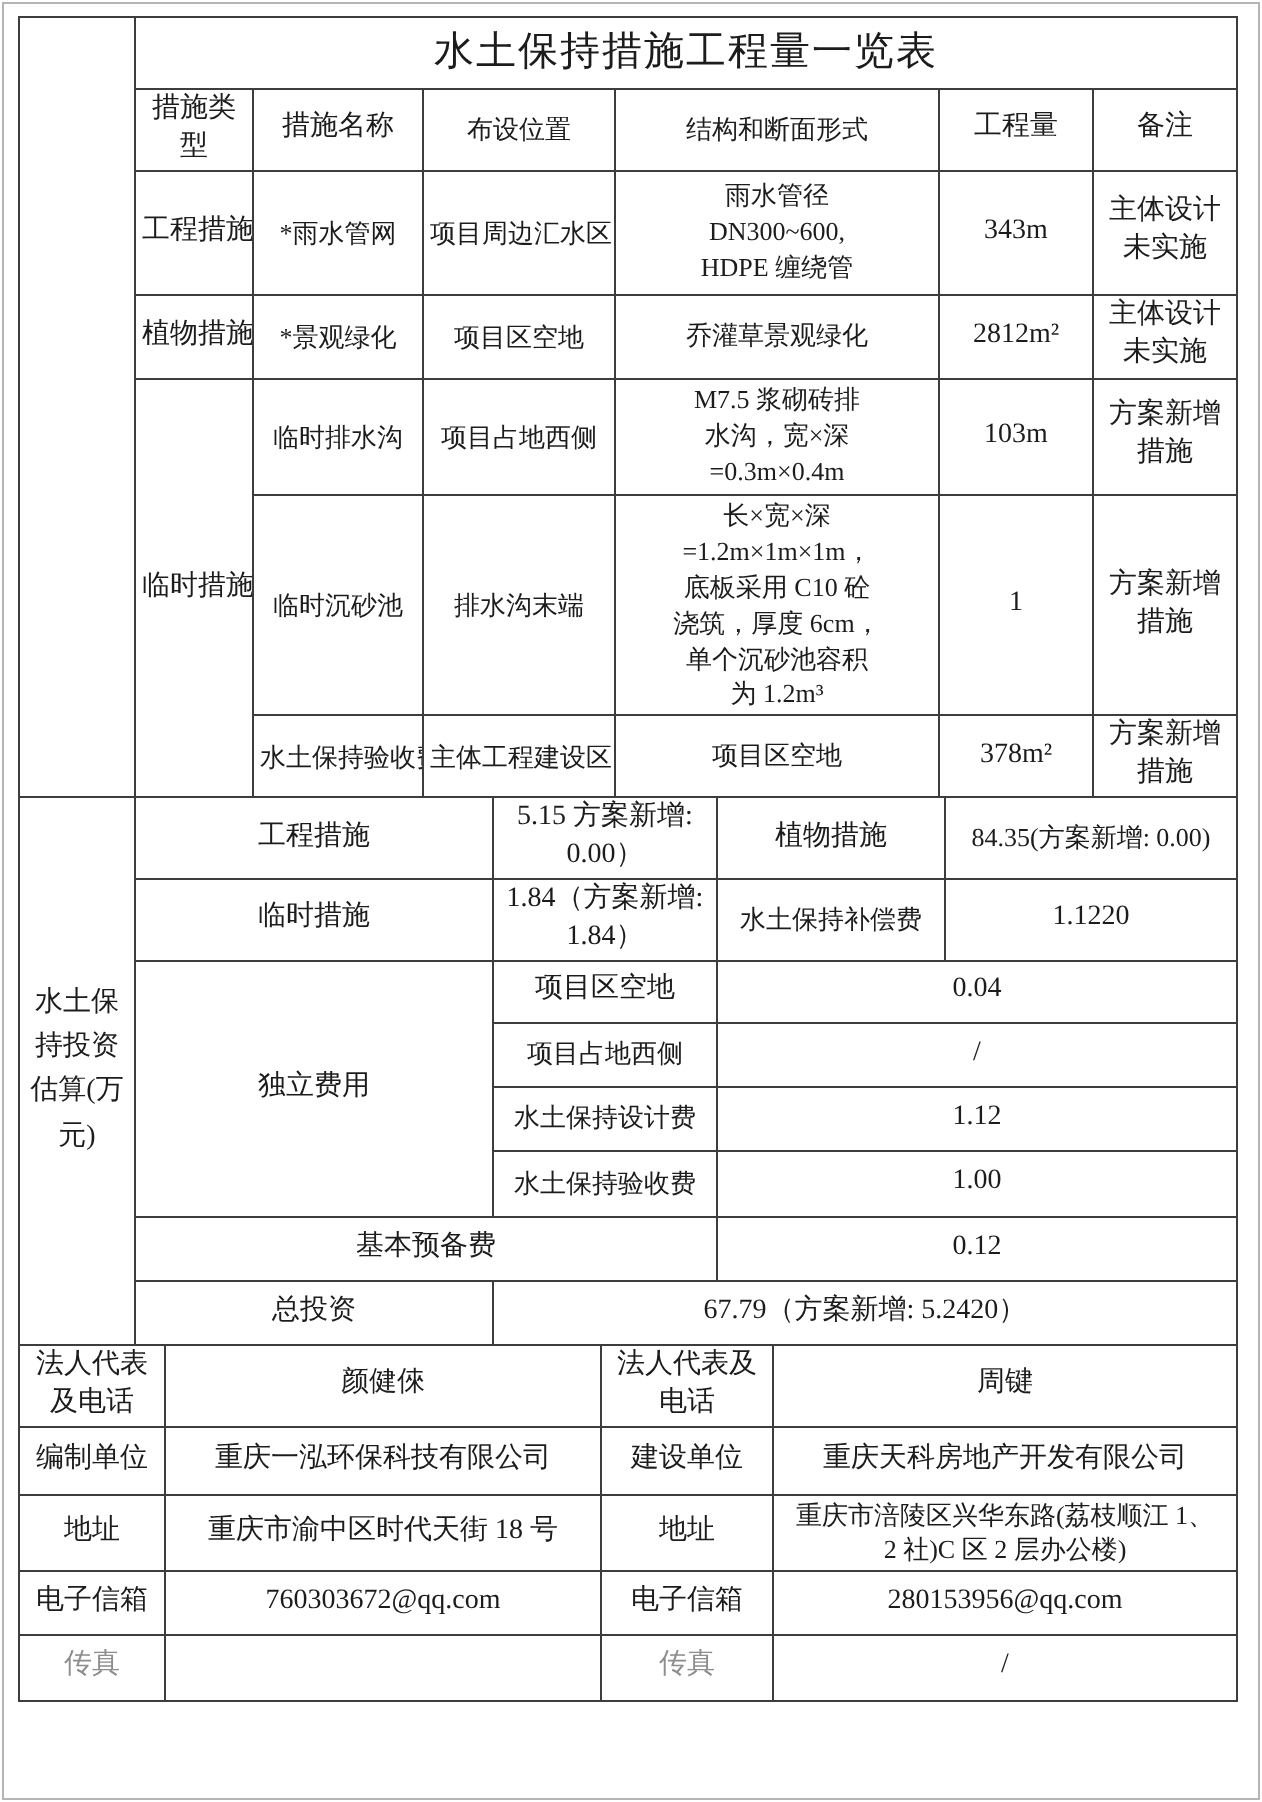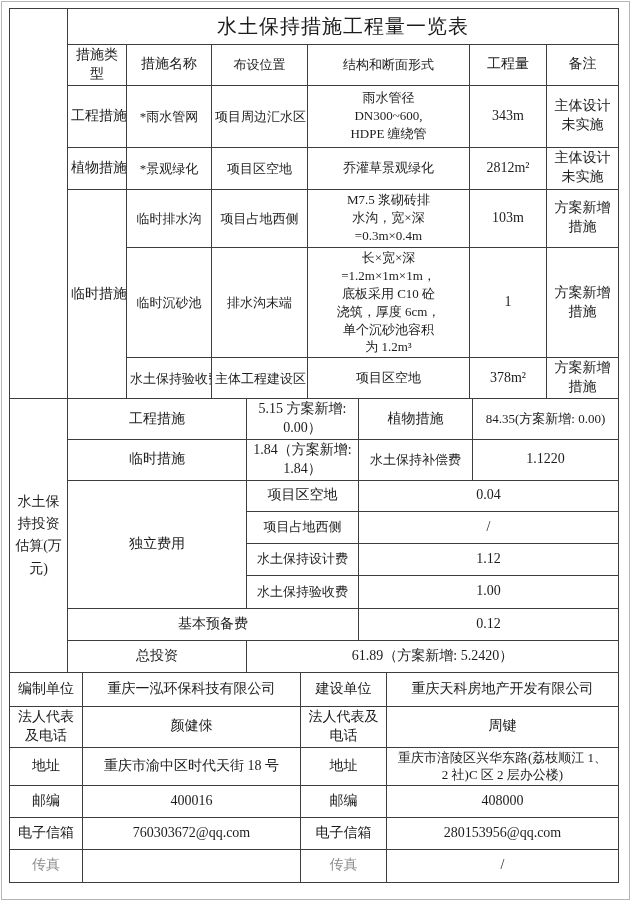--- a/index.html
+++ b/index.html
@@ -158,59 +158,53 @@
     <tr style="height:33px">
       <td class="sm nowrap">水土保持验收费</td>
       <td colspan="2">1.00</td>
     </tr>
     <tr style="height:32px">
       <td colspan="2">基本预备费</td>
       <td colspan="2">0.12</td>
     </tr>
     <tr style="height:32px">
       <td>总投资</td>
-      <td colspan="3">61.89（方案新增: 5.2420）</td>
+      <td colspan="3">67.79（方案新增: 5.2420）</td>
     </tr>
   </tbody>
     </table>
 
   <table class="t3">
     <colgroup>
       <col style="width:73px">
         <col style="width:218px">
         <col style="width:86px">
         <col style="width:232px">
     </colgroup>
     <tbody>
         <tr style="height:34px">
+      <td>法人代表及电话</td>
+      <td>颜健倈</td>
+      <td>法人代表及电话</td>
+      <td>周键</td>
+    </tr>
+    <tr style="height:34px">
       <td>编制单位</td>
       <td>重庆一泓环保科技有限公司</td>
       <td>建设单位</td>
       <td>重庆天科房地产开发有限公司</td>
-    </tr>
-    <tr style="height:34px">
-      <td>法人代表及电话</td>
-      <td>颜健倈</td>
-      <td>法人代表及电话</td>
-      <td>周键</td>
     </tr>
     <tr style="height:37px">
       <td>地址</td>
       <td>重庆市渝中区时代天街 18 号</td>
       <td>地址</td>
       <td class="pre sm">重庆市涪陵区兴华东路(荔枝顺江 1、
 2 社)C 区 2 层办公楼)</td>
     </tr>
     <tr style="height:32px">
-      <td>邮编</td>
-      <td>400016</td>
-      <td>邮编</td>
-      <td>408000</td>
-    </tr>
-    <tr style="height:32px">
       <td>电子信箱</td>
       <td>760303672@qq.com</td>
       <td>电子信箱</td>
       <td>280153956@qq.com</td>
     </tr>
     <tr style="height:33px">
       <td class="faded">传真</td>
       <td></td>
       <td class="faded">传真</td>
       <td>/</td>

